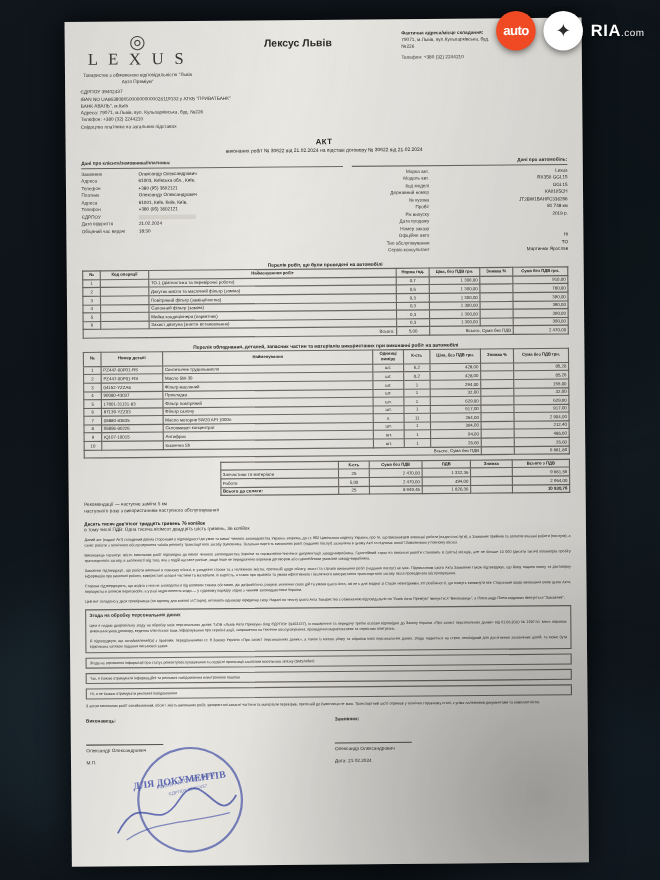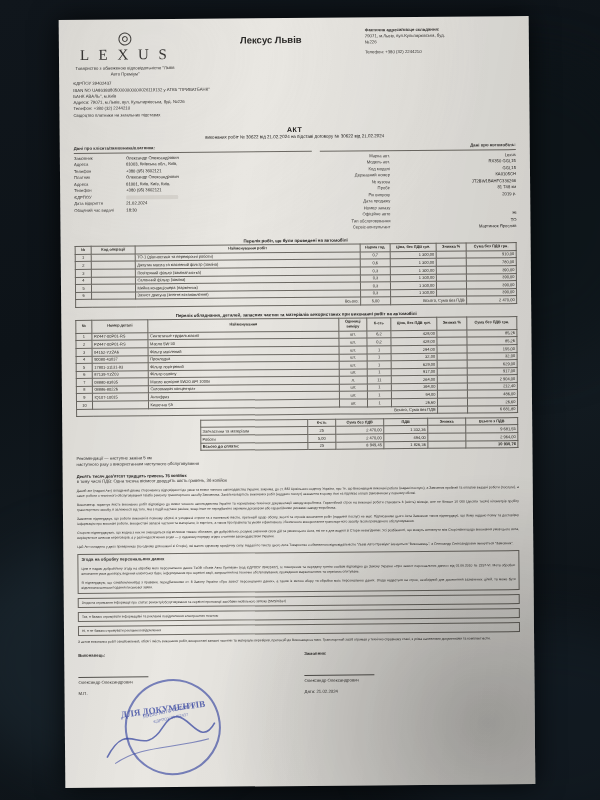--- a/index.html
+++ b/index.html
@@ -514,14 +514,19 @@
         <span>ДЛЯ ДОКУМЕНТІВ</span>
       </div>
       <svg class="scribble" style="left:36px;top:690px;" width="120" height="60" viewBox="0 0 120 60">
         <path d="M6 48 C 28 6, 40 52, 62 18 S 96 46, 114 14" stroke="#2f3fa0" stroke-width="1.6" fill="none"></path>
         <path d="M14 54 C 40 36, 70 40, 108 30" stroke="#2f3fa0" stroke-width="1.1" fill="none" opacity=".8"></path>
       </svg>
 
     </div>
   </div>
 
+  <div id="wm">
+    <div class="circ">auto</div>
+    <div class="star">✦</div>
+    <div class="txt"><span>RIA</span><span class="dom">.com</span></div>
+  </div>
 
 </div>
 
 </body></html>

